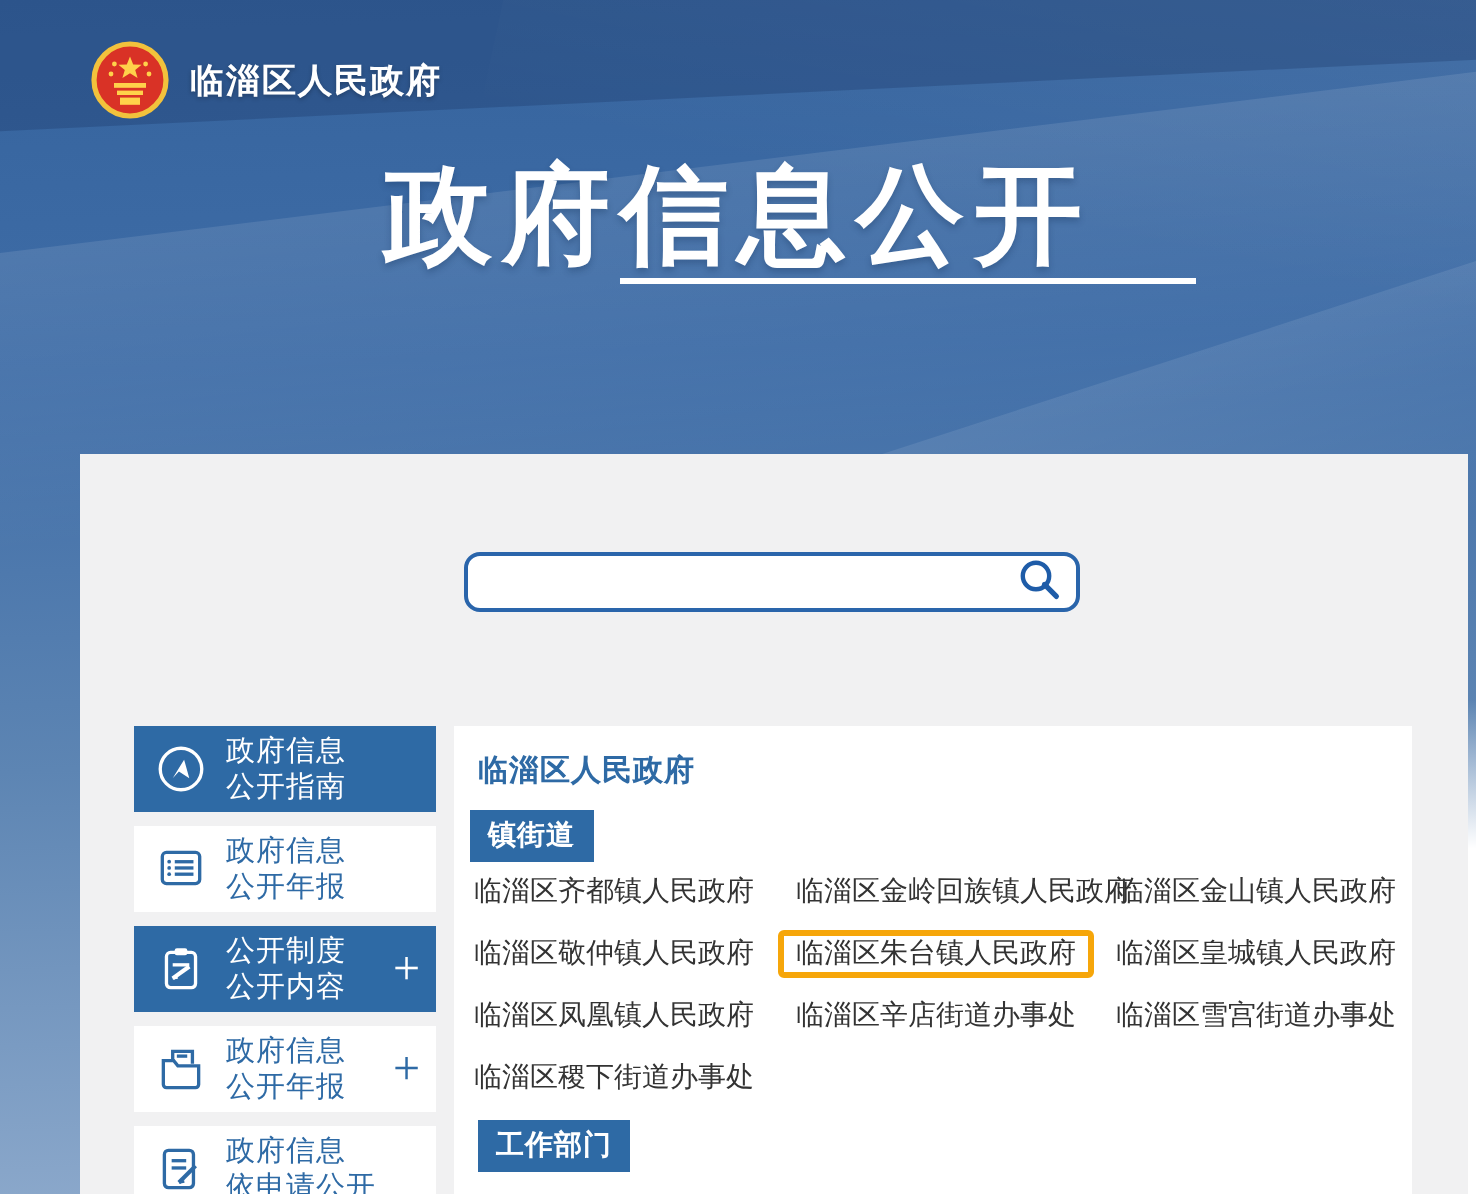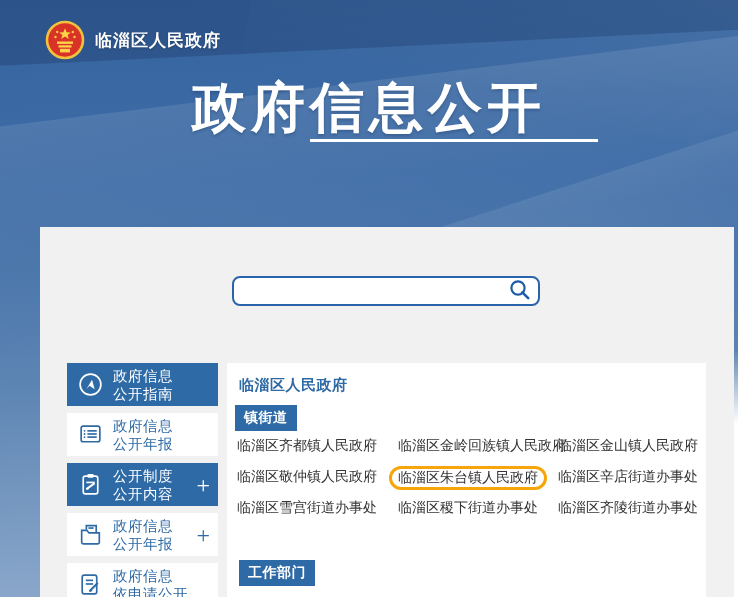--- a/index.html
+++ b/index.html
@@ -96,21 +96,21 @@
   .badge-depts{left:12px;top:197px;}
   .links-grid{
     position:absolute;left:10px;top:67px;width:469px;
     display:grid;grid-template-columns:161px 160px 148px;grid-auto-rows:31px;
     align-items:center;
   }
   .town-link{
     font-size:14px;color:var(--linkc,#333);cursor:pointer;white-space:nowrap;
   }
   .town-link.highlighted{
-    display:inline-block;border:3px solid var(--orange,#f6a60a);border-radius:13px;
+    display:inline-block;border:3px solid var(--orange,#f6a60a);border-radius:3px;
     padding:0 6px;margin:-7px 0 -7px -9px;background:#fff;
   }
 </style>
 </head>
 <body>
 
 <div class="stage">
 
   <header class="banner">
     <div class="streak s1"></div>
@@ -240,21 +240,22 @@
 
   <section class="main">
     <h2 class="heading">临淄区人民政府</h2>
     <div class="badge badge-towns">镇街道</div>
     <div class="links-grid">
         <div><span class="town-link">临淄区齐都镇人民政府</span></div>
         <div><span class="town-link">临淄区金岭回族镇人民政府</span></div>
         <div><span class="town-link">临淄区金山镇人民政府</span></div>
         <div><span class="town-link">临淄区敬仲镇人民政府</span></div>
         <div><span class="town-link highlighted">临淄区朱台镇人民政府</span></div>
+        <div><span class="town-link">临淄区皇城镇人民政府</span></div>
+        <div><span class="town-link">临淄区凤凰镇人民政府</span></div>
         <div><span class="town-link">临淄区辛店街道办事处</span></div>
         <div><span class="town-link">临淄区雪宫街道办事处</span></div>
         <div><span class="town-link">临淄区稷下街道办事处</span></div>
-        <div><span class="town-link">临淄区齐陵街道办事处</span></div>
       </div>
     <div class="badge badge-depts">工作部门</div>
   </section>
 
 </div>
 
 </body></html>

